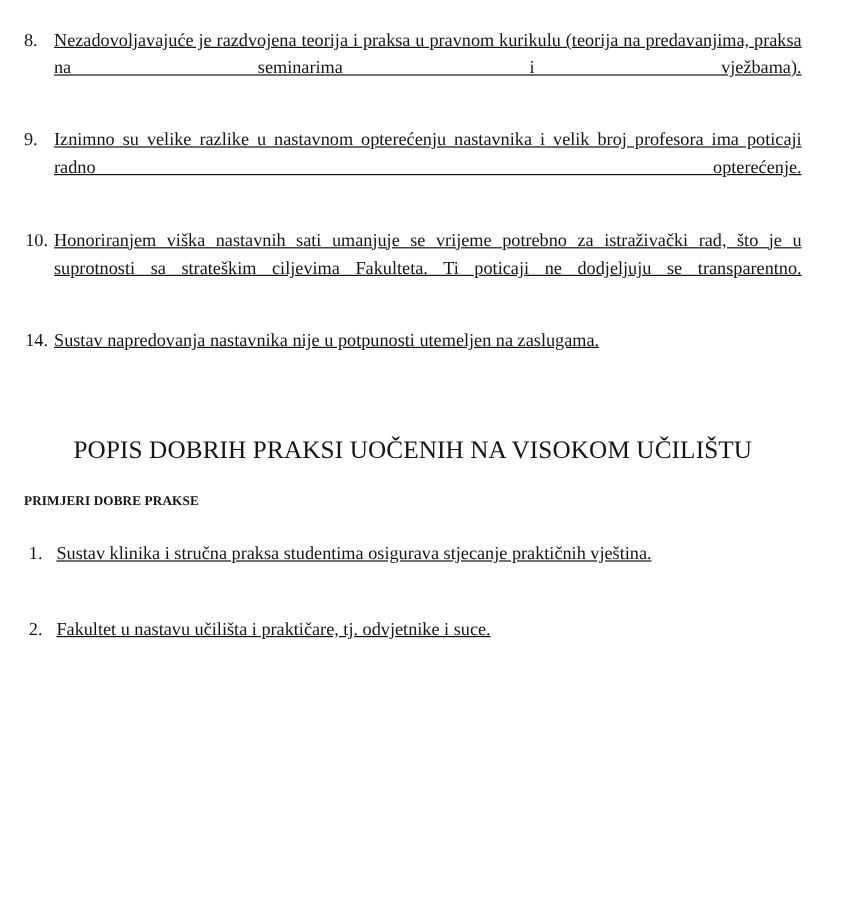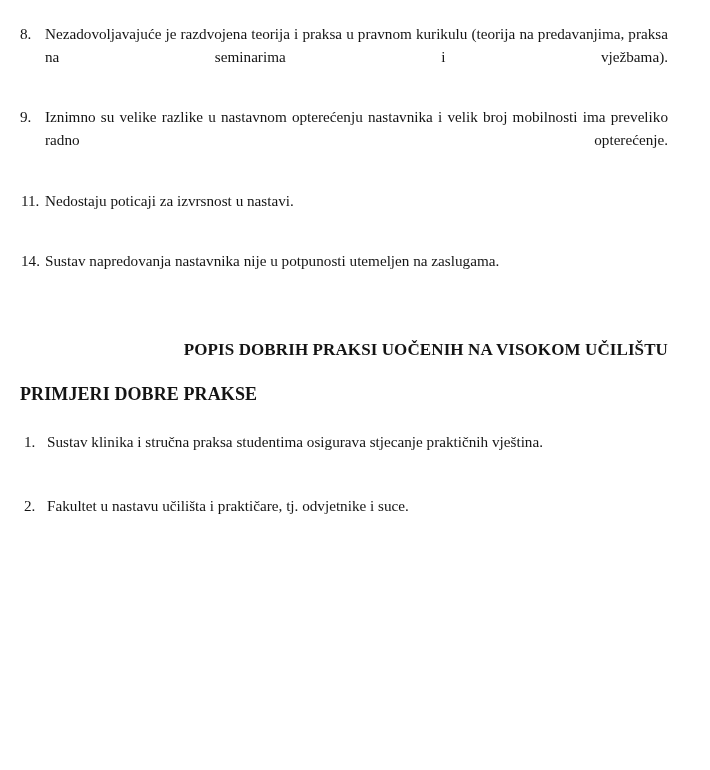--- a/index.html
+++ b/index.html
@@ -52,52 +52,52 @@
     line-height: 1.52;
     white-space: nowrap;
   }
   
   .li.wide .marker {
     left: 1px;
     width: 24px;
   }
   .li.wide { padding-left: 25px; }
 
-  .li .txt { display: block; }
+  .li .txt { display: block; text-decoration: underline; }
 
   
   .li .txt::after {
     content: "";
     display: inline-block;
     width: 100%;
   }
 
   
   .li.single .txt { text-align: left; }
 
   
   .li.hang2 { padding-left: 28px; }
 
   
   .gap-before-heading { height: 44px; }
 
   .heading-main {
     font-family: "Liberation Serif", "DejaVu Serif", serif;
-    font-weight: bold;
-    font-size: 17px;
+    font-weight: normal;
+    font-size: 21px;
     letter-spacing: 0.1px;
     line-height: 1.3;
     margin: 0 0 22px 0;
-    text-align: right;
+    text-align: center;
   }
 
   .heading-sub {
     font-family: "Liberation Serif", "DejaVu Serif", serif;
     font-weight: bold;
-    font-size: 18px;
+    font-size: 11px;
     letter-spacing: 0.1px;
     line-height: 1.3;
     margin: 0 0 24px 0;
     text-align: left;
   }
 
   
   .list2 .li {
     margin-bottom: 17px;
     padding-left: 27px;
@@ -111,28 +111,28 @@
 
   <ol class="list">
 
     <li class="li">
       <span class="marker">8.</span>
       <span class="txt">Nezadovoljavajuće je razdvojena teorija i praksa u pravnom kurikulu (teorija na predavanjima, praksa na seminarima i vježbama).</span>
     </li>
 
     <li class="li">
       <span class="marker">9.</span>
-      <span class="txt">Iznimno su velike razlike u nastavnom opterećenju nastavnika i velik broj mobilnosti ima preveliko radno opterećenje.</span>
+      <span class="txt">Iznimno su velike razlike u nastavnom opterećenju nastavnika i velik broj profesora ima poticaji radno opterećenje.</span>
     </li>
 
+    <li class="li wide">
+      <span class="marker">10.</span>
+      <span class="txt">Honoriranjem viška nastavnih sati umanjuje se vrijeme potrebno za istraživački rad, što je u suprotnosti sa strateškim ciljevima Fakulteta. Ti poticaji ne dodjeljuju se transparentno.</span>
+    </li>
 
-    <li class="li wide single">
-      <span class="marker">11.</span>
-      <span class="txt">Nedostaju poticaji za izvrsnost u nastavi.</span>
-    </li>
 
 
 
     <li class="li wide single">
       <span class="marker">14.</span>
       <span class="txt">Sustav napredovanja nastavnika nije u potpunosti utemeljen na zaslugama.</span>
     </li>
 
   </ol>
 

